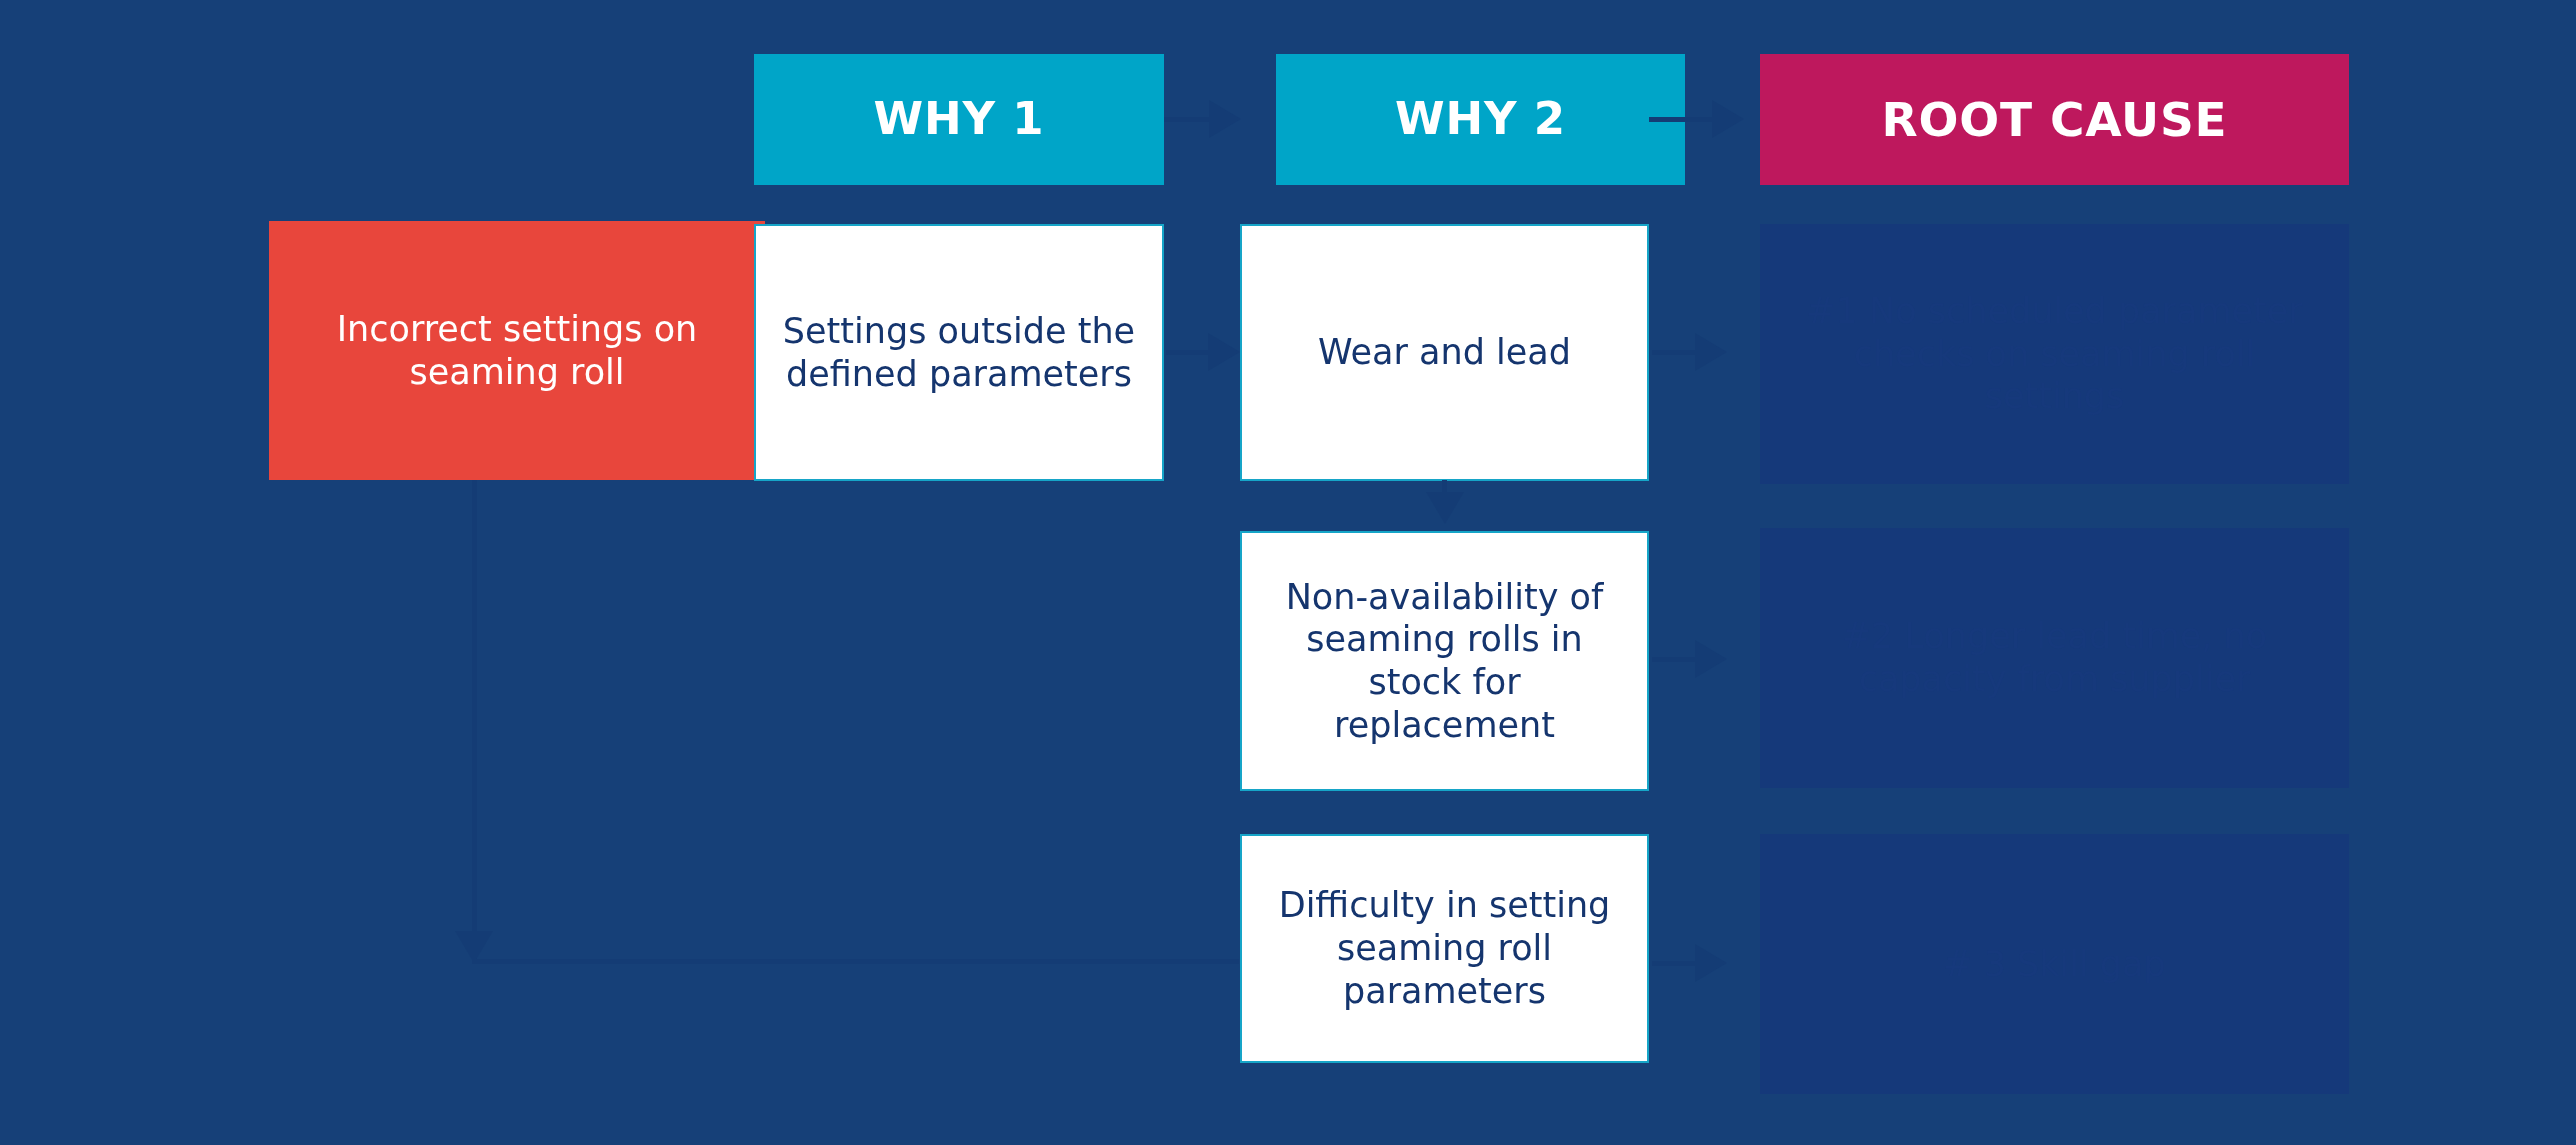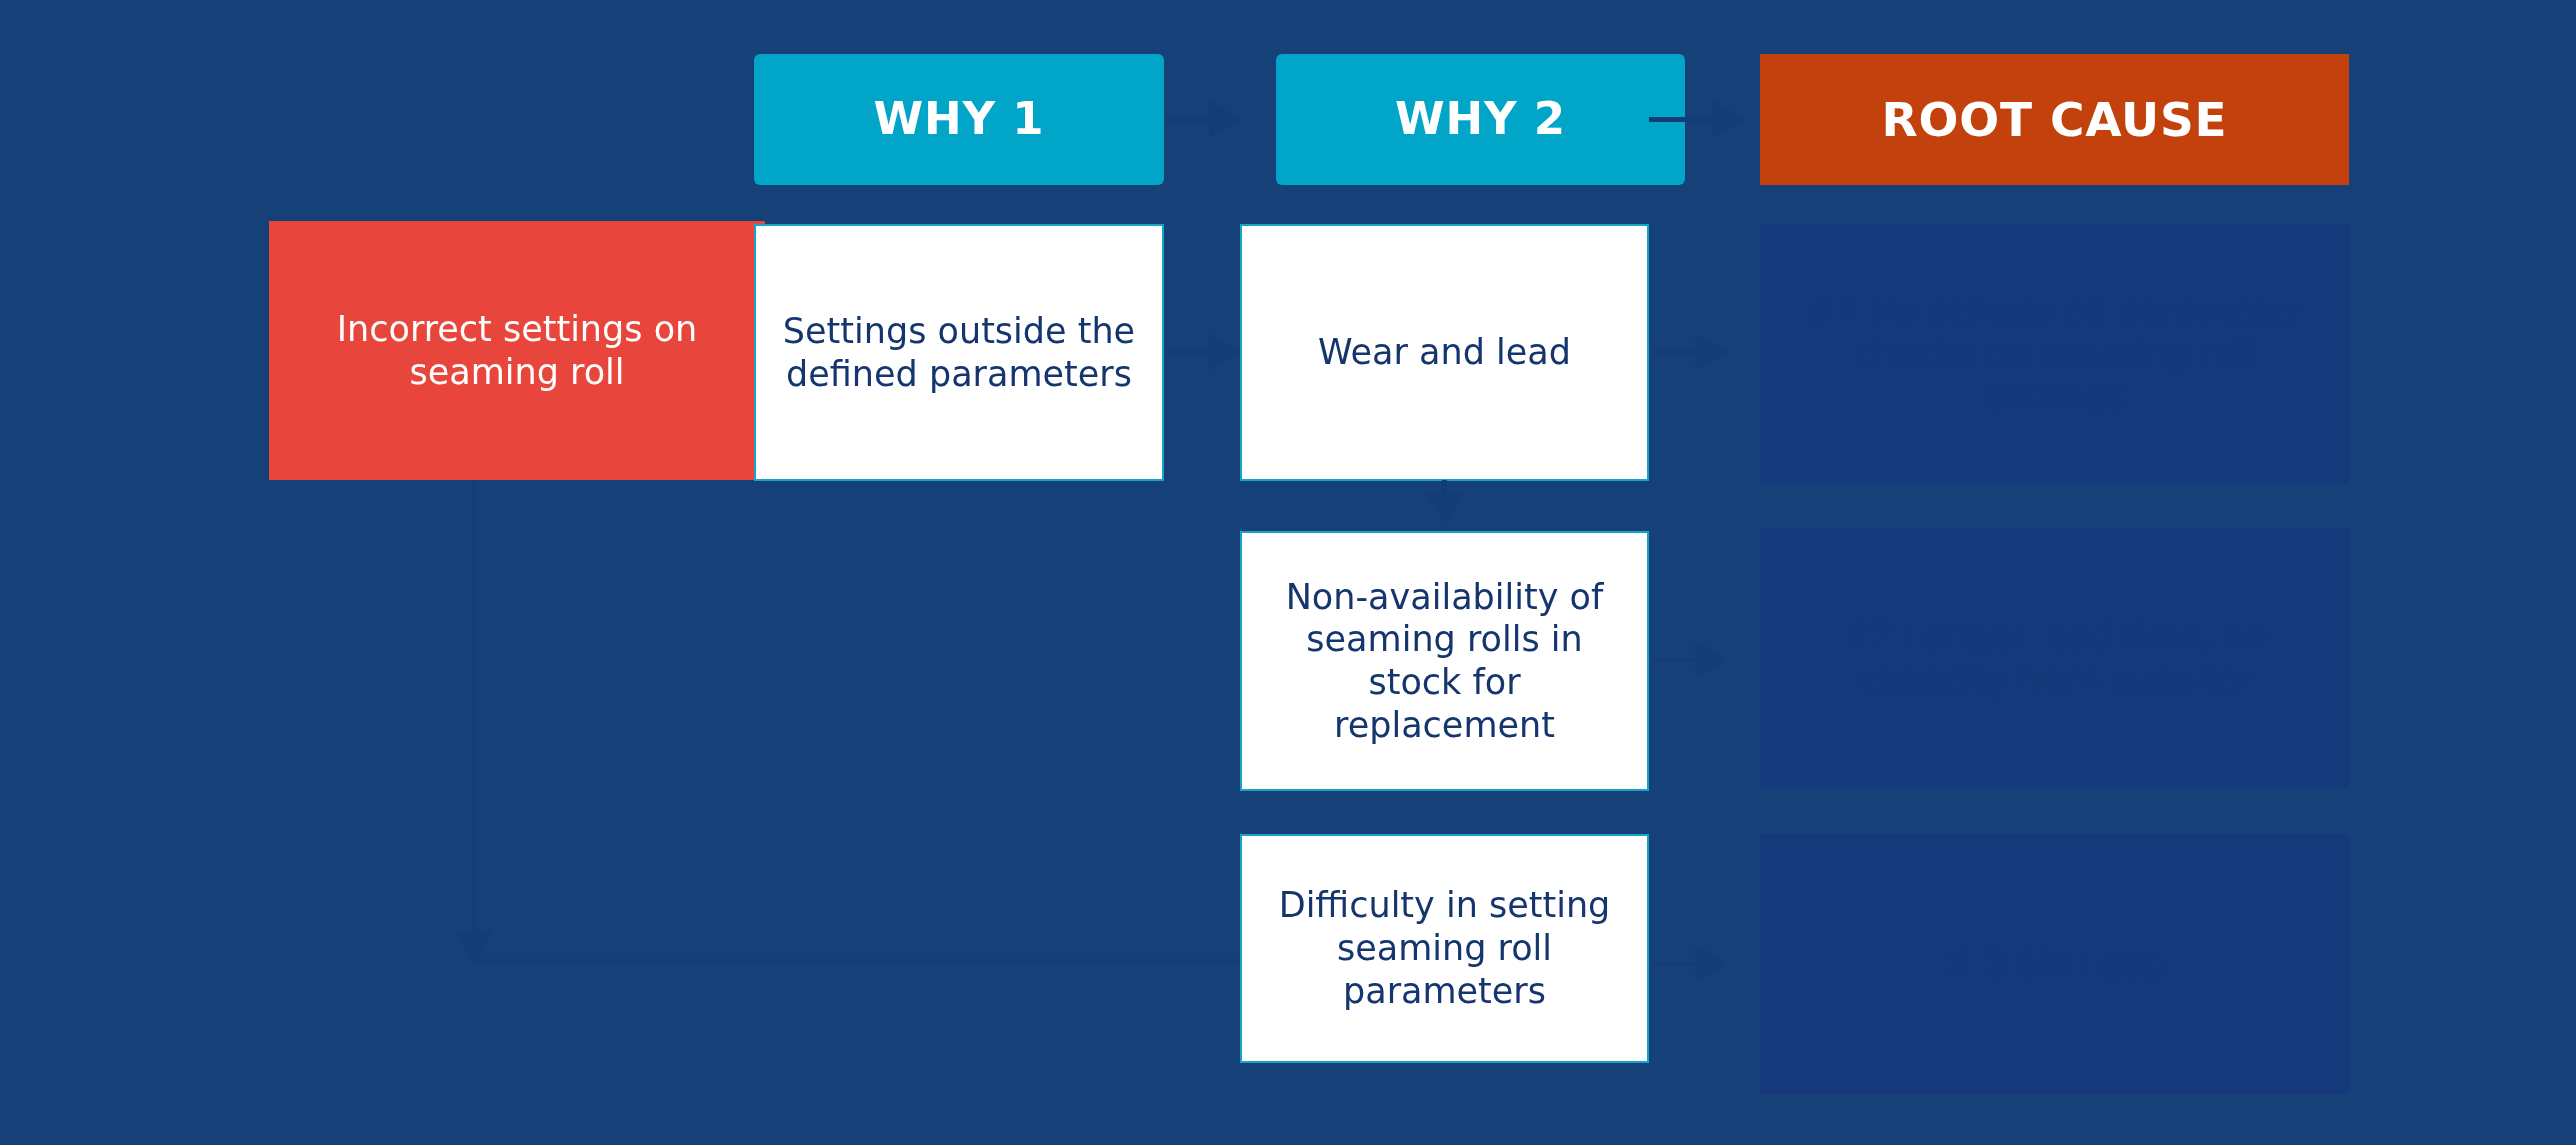--- a/index.html
+++ b/index.html
@@ -32,22 +32,22 @@
     line-height: 1.22;
   }
 
   
   .hdr {
     font-weight: bold;
     font-size: 45px;
     letter-spacing: 0.8px;
     color: #ffffff;
   }
-  .hdr-why   { background: #00a5c8; border-radius: 6px; }
-  .hdr-root  { background: #c2410c; font-size: 47px; }
+  .hdr-why   { background: #00a5c8; }
+  .hdr-root  { background: #be185d; font-size: 47px; }
 
   
   .card-problem {
     background: #e8463c;
     color: #ffffff;
     font-size: 35px;
     padding: 8.3px 22px;
   }
 
   

